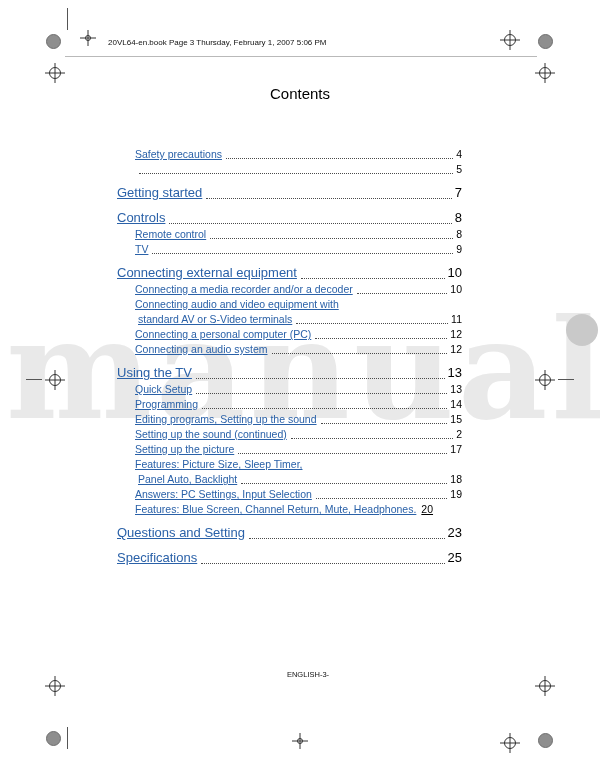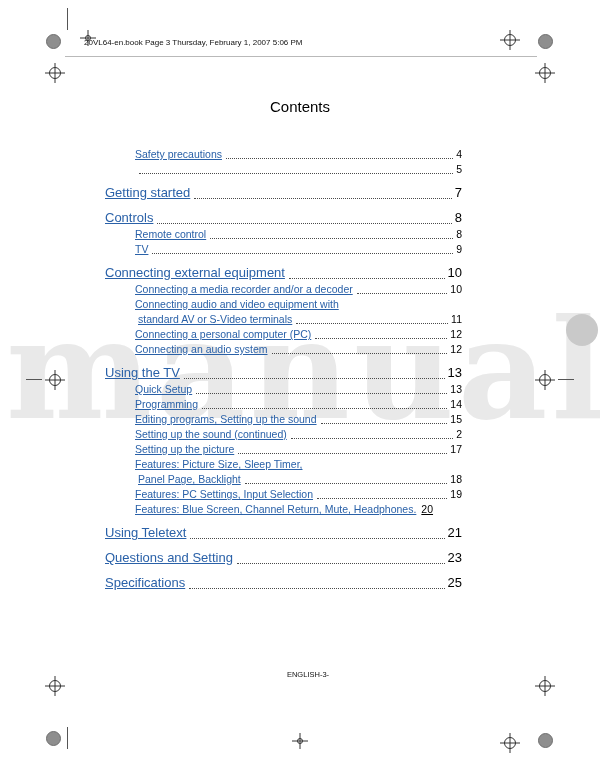--- a/index.html
+++ b/index.html
@@ -10,32 +10,32 @@
   
   .watermark{
     position:absolute;left:6px;top:288px;z-index:0;
     font-family:"DejaVu Serif", serif;font-weight:bold;
     font-size:138px;letter-spacing:4px;color:#e9e9e9;
     white-space:nowrap;user-select:none;pointer-events:none;
   }
   .wm-dot{position:absolute;left:566px;top:314px;width:32px;height:32px;border-radius:50%;
     background:#c9c9c9;z-index:0;}
   
-  .hdr-text{position:absolute;left:84px;top:38px;font-size:8px;color:#111;z-index:2;white-space:nowrap;}
+  .hdr-text{position:absolute;left:108px;top:38px;font-size:8px;color:#111;z-index:2;white-space:nowrap;}
   .hdr-rule{position:absolute;left:65px;top:56px;width:472px;height:1px;background:#b9b9b9;z-index:2;}
   
-  .title{position:absolute;left:0;top:98px;width:100%;text-align:center;
+  .title{position:absolute;left:0;top:85px;width:100%;text-align:center;
     font-size:15px;color:#000;z-index:2;}
   
   .toc{position:absolute;left:105px;top:147px;width:357px;z-index:2;}
   .row{display:flex;align-items:flex-end;}
   .row-multi{display:block;}
   .row-multi .fline{display:flex;align-items:flex-end;}
   .l2{font-size:10.5px;line-height:15px;padding-left:30px;}
-  .l1{font-size:13px;line-height:19px;margin-top:6px;}
+  .l1{font-size:13px;line-height:19px;margin-top:6px;margin-left:12px;}
   .lnk{color:#2a61a8;text-decoration:underline;cursor:pointer;white-space:nowrap;}
   .cont{padding-left:3px;}
   .leader{flex:1 1 auto;border-bottom:1.5px dotted #4a4a4a;margin:0 3px 3px 4px;min-width:10px;}
   .pg{color:#000;}
   .l1 .pg{font-size:13px;}
   .l2 .pg{font-size:10.5px;}
   .noleader .pg{margin-left:5px;text-decoration:underline;}
   
   .footer{position:absolute;left:0;top:670px;width:100%;text-align:center;
     font-size:7.5px;color:#111;z-index:2;padding-left:8px;}
@@ -163,43 +163,38 @@
       <a class="lnk">Setting up the picture</a>
       <span class="leader"></span>
       <span class="pg">17</span>
     </div>
 
     <div class="row-multi l2">
       <div class="line">
         <a class="lnk">Features: Picture Size, Sleep Timer,</a>
       </div>
       <div class="fline">
-        <a class="lnk cont">Panel Page, Backlight</a>
+        <a class="lnk cont">Panel Auto, Backlight</a>
         <span class="leader"></span>
         <span class="pg">18</span>
       </div>
     </div>
 
     <div class="row l2">
-      <a class="lnk">Features: PC Settings, Input Selection</a>
+      <a class="lnk">Answers: PC Settings, Input Selection</a>
       <span class="leader"></span>
       <span class="pg">19</span>
     </div>
 
     <div class="row l2 noleader">
       <a class="lnk">Features: Blue Screen, Channel Return, Mute, Headphones.</a>
 
       <span class="pg">20</span>
     </div>
 
-    <div class="row l1">
-      <a class="lnk">Using Teletext</a>
-      <span class="leader"></span>
-      <span class="pg">21</span>
-    </div>
 
 
     <div class="row l1">
       <a class="lnk">Questions and Setting</a>
       <span class="leader"></span>
       <span class="pg">23</span>
     </div>
 
     <div class="row l1">
       <a class="lnk">Specifications</a>

